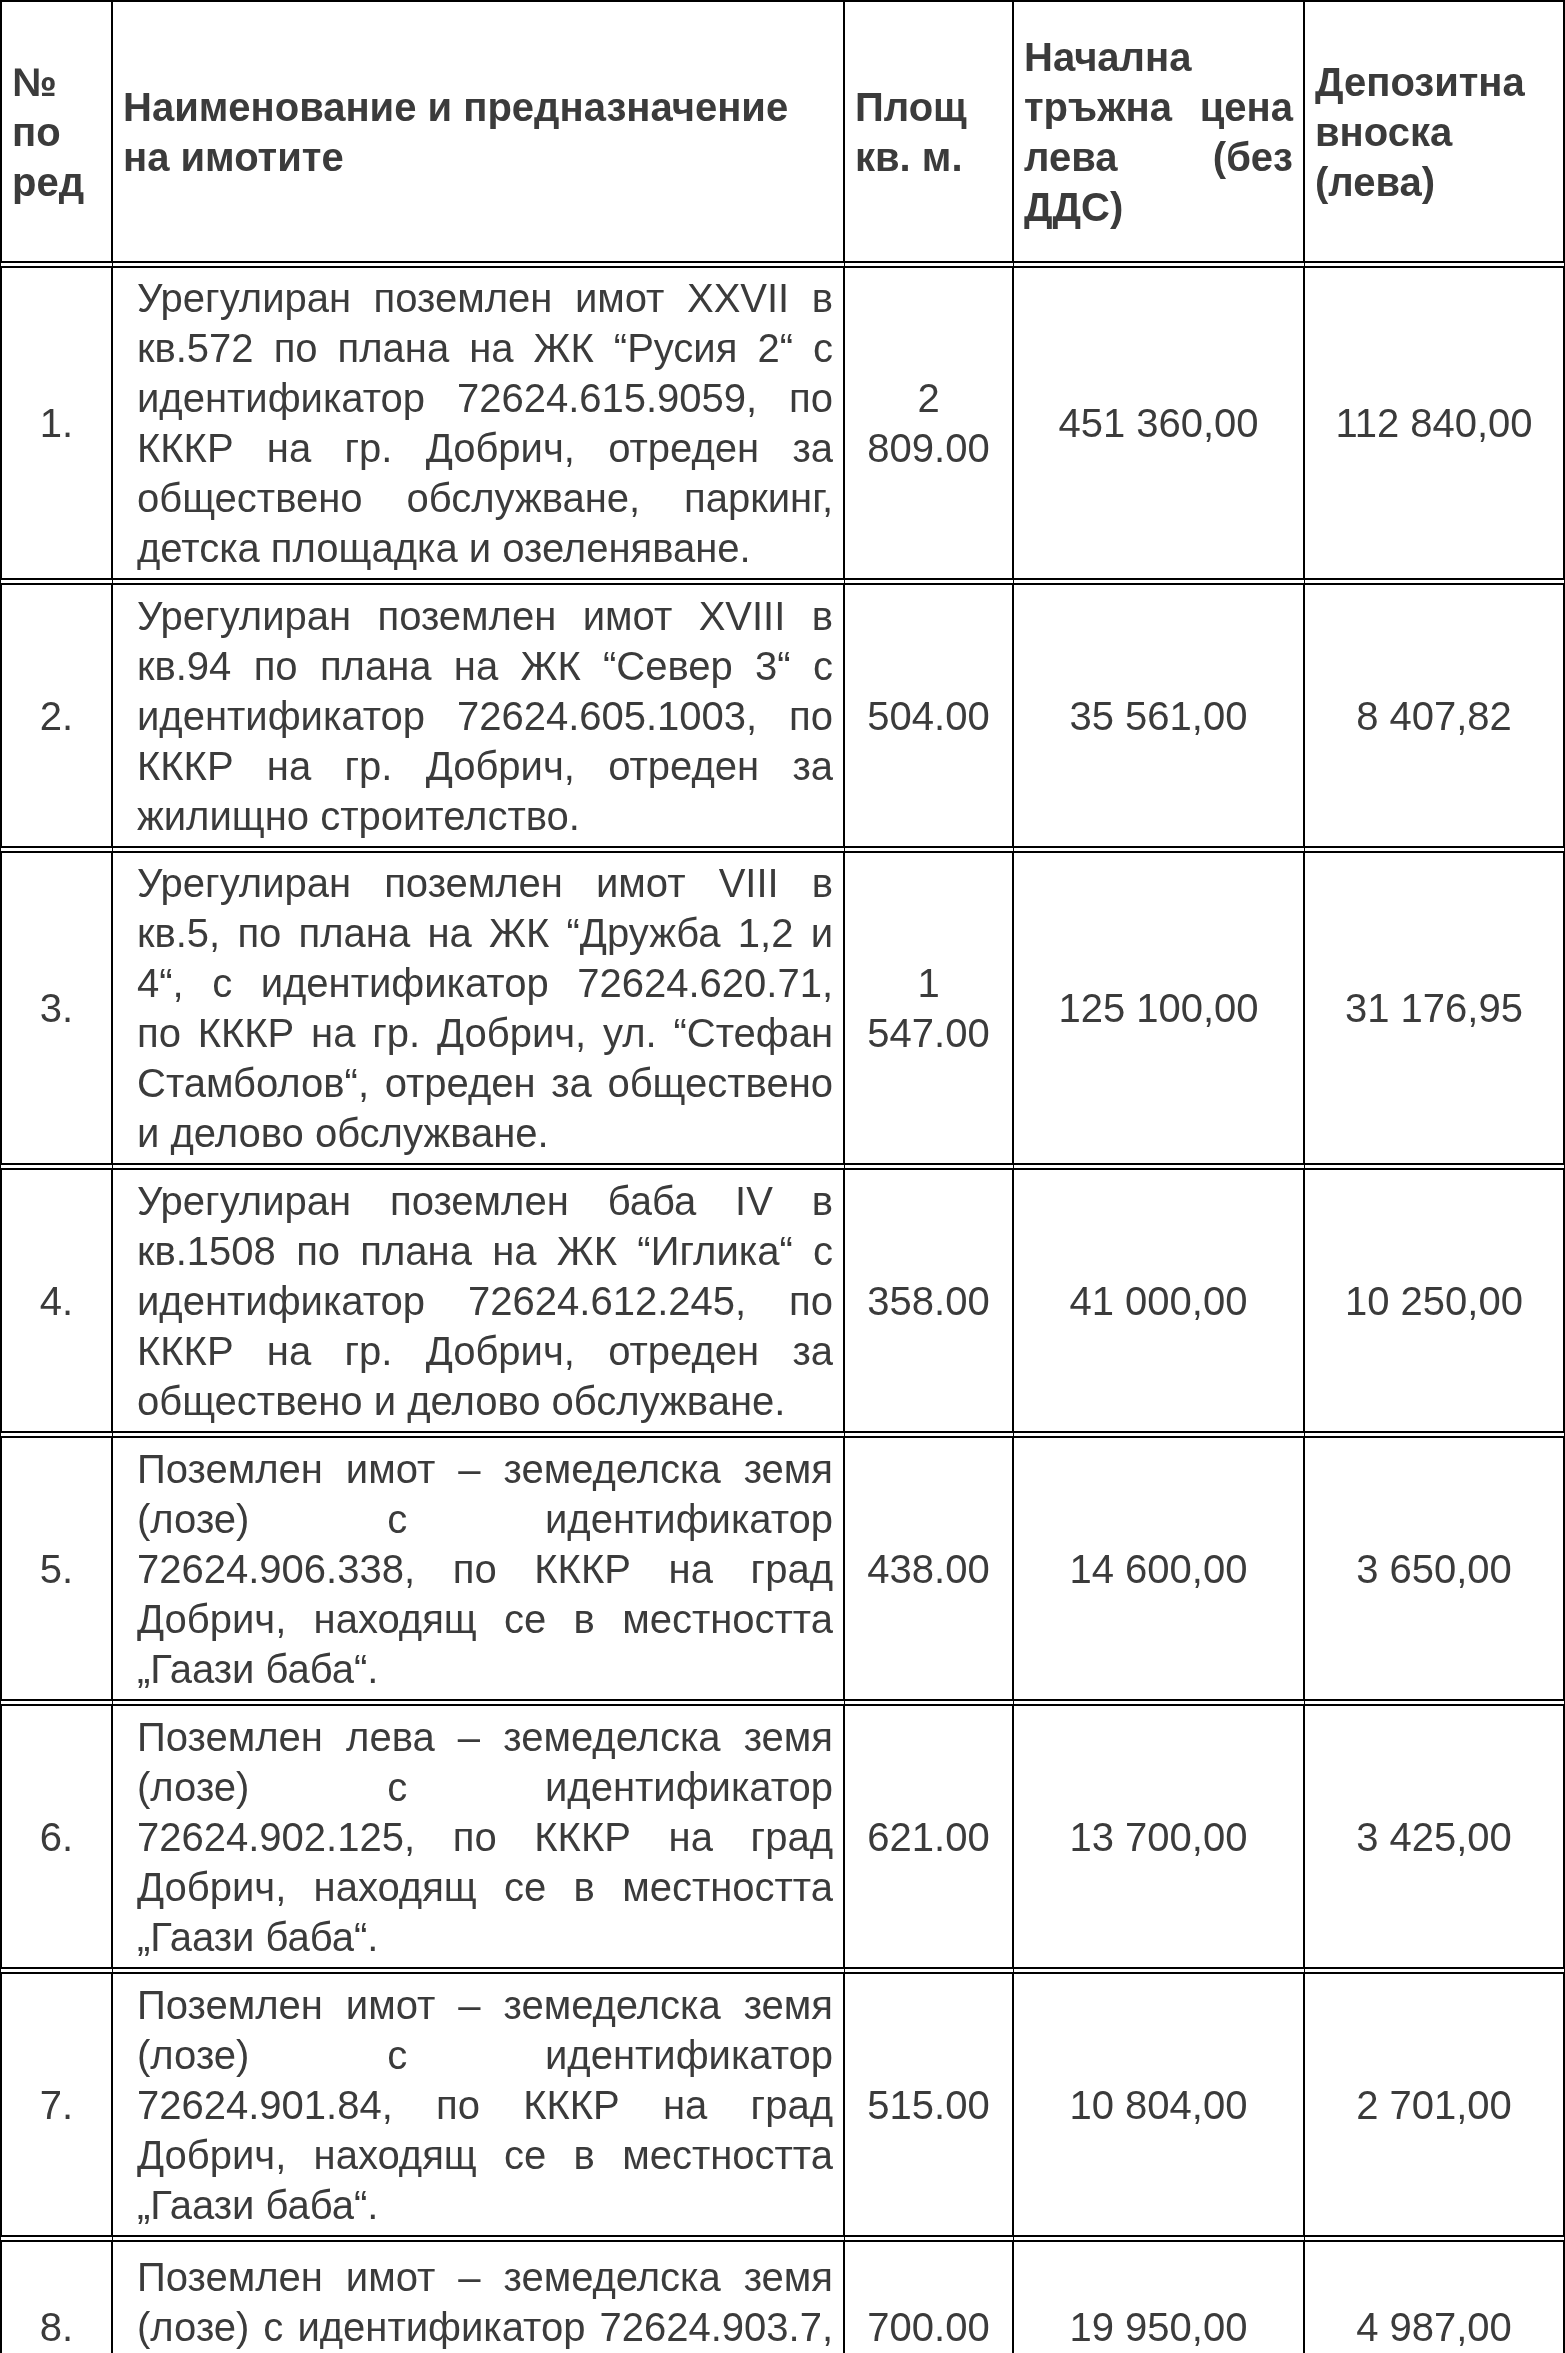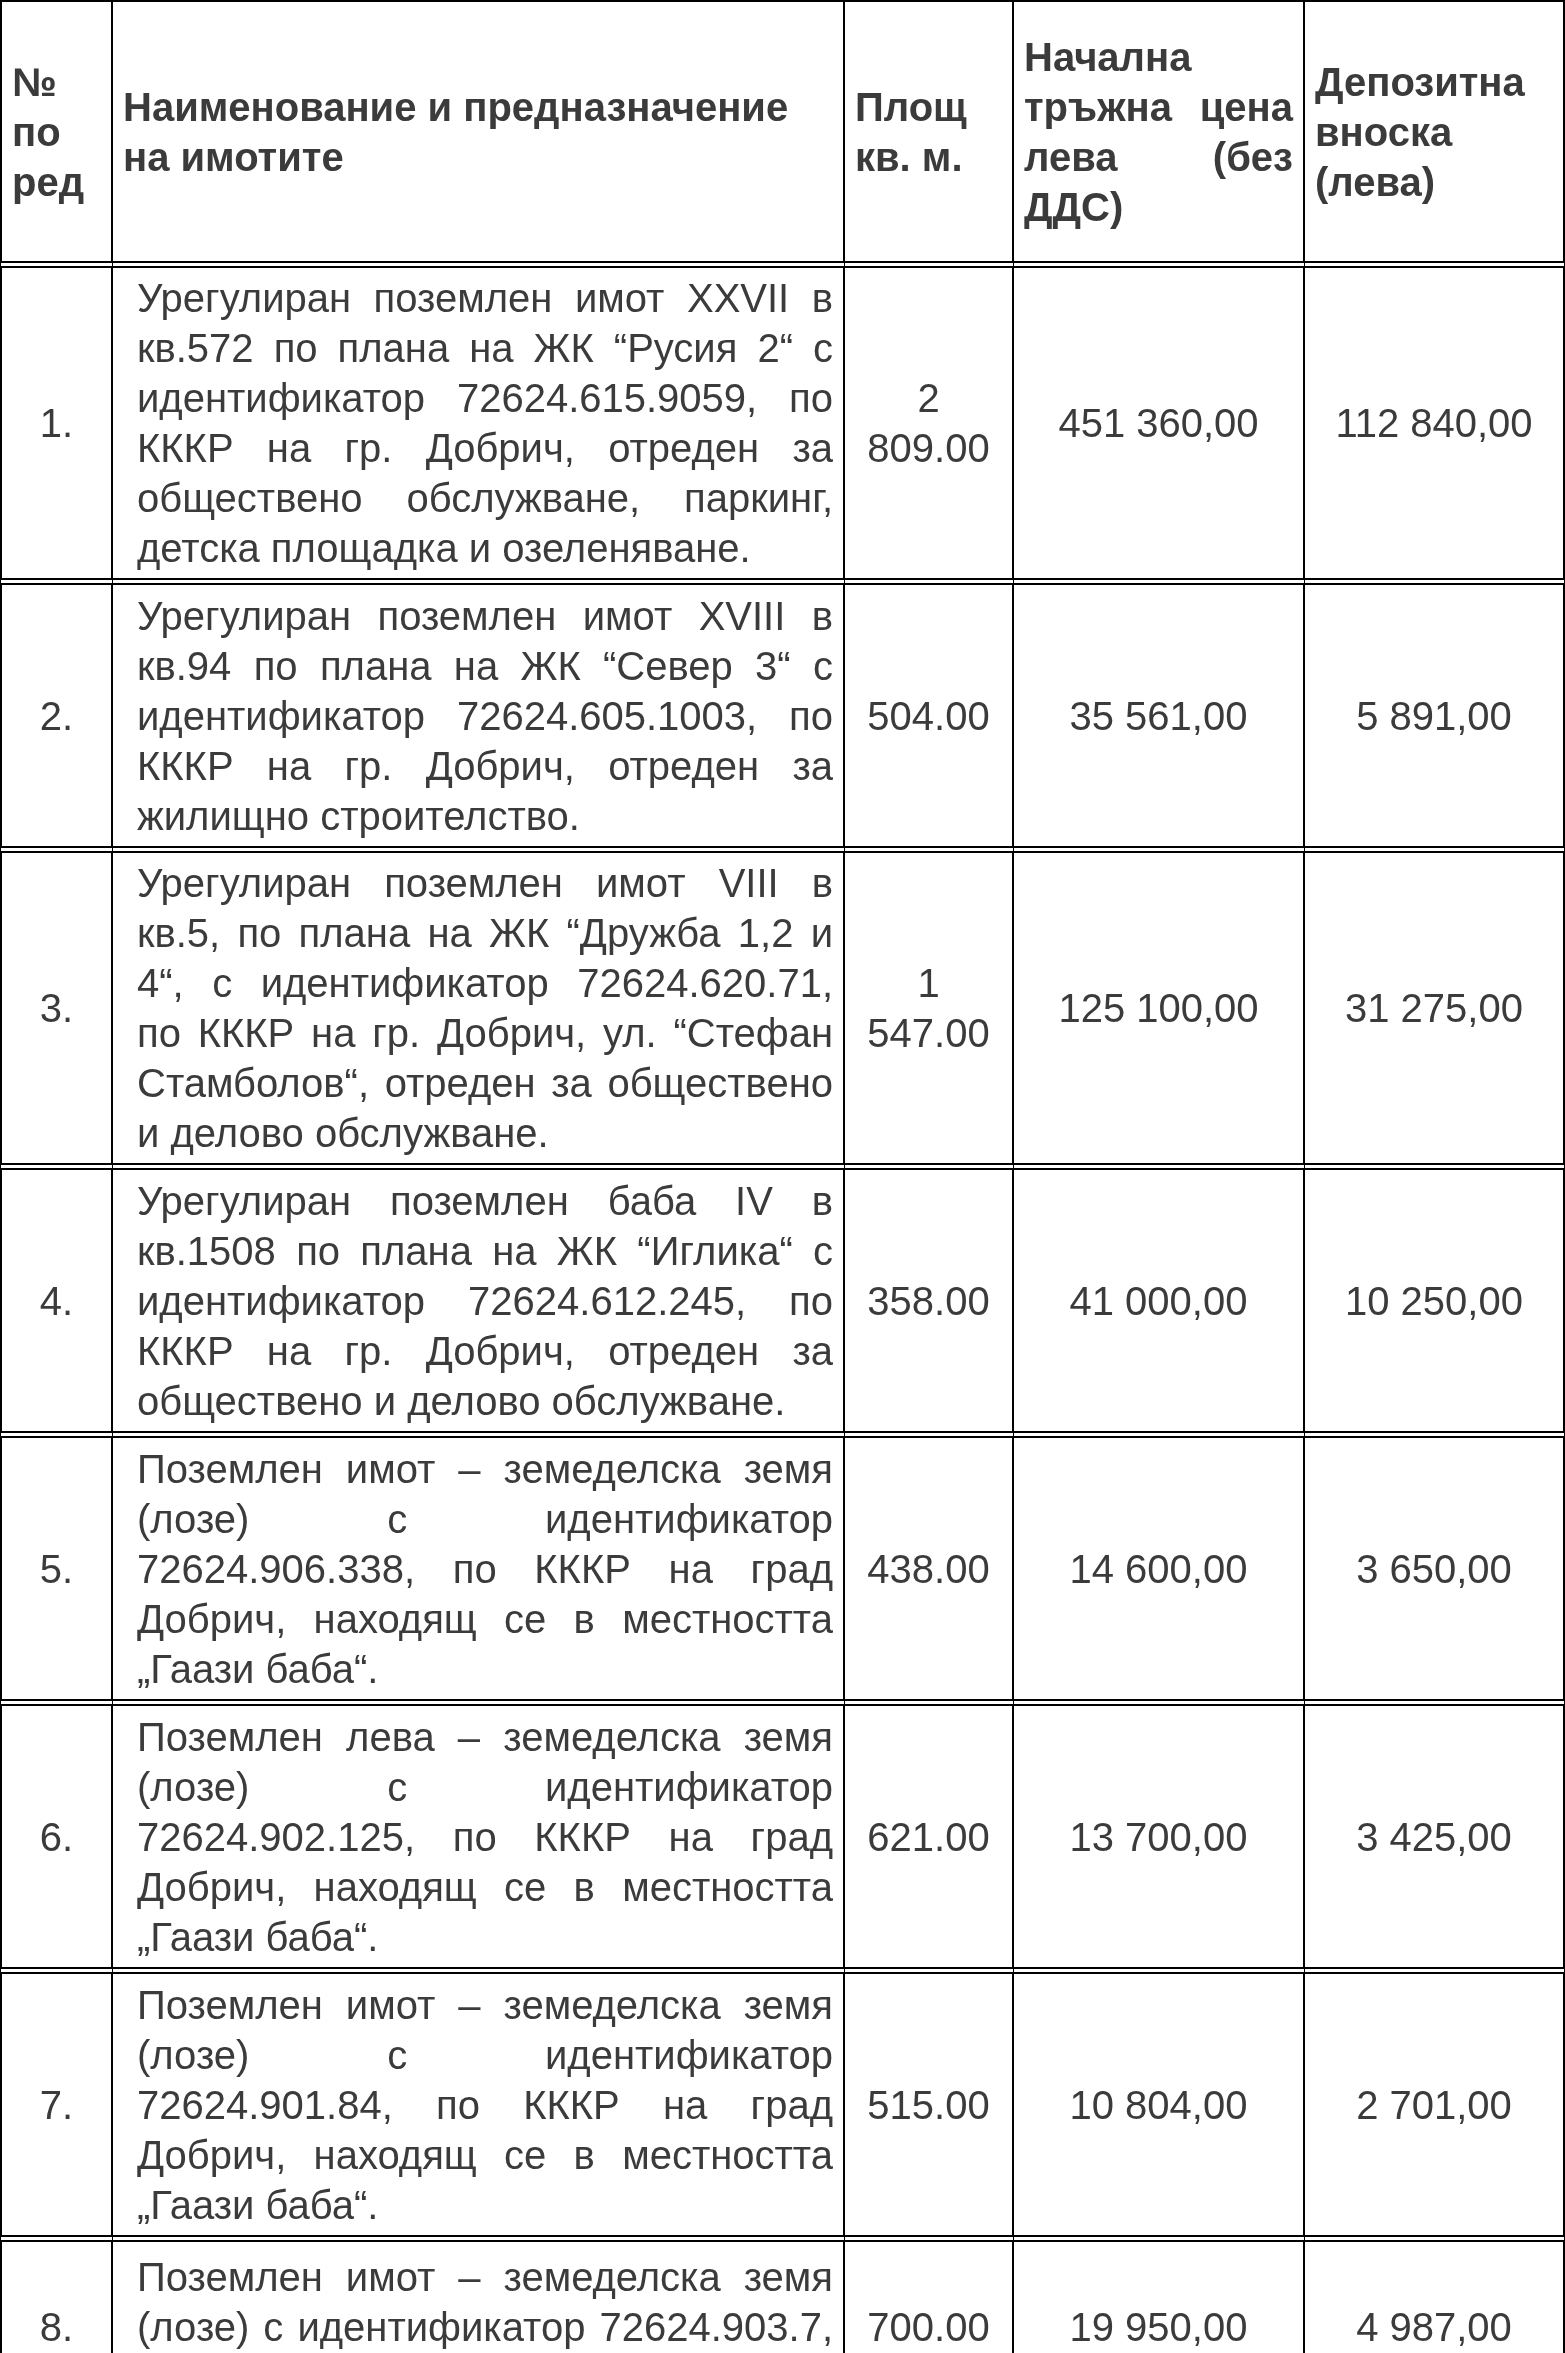--- a/index.html
+++ b/index.html
@@ -73,28 +73,28 @@
       <td class="desc">Урегулиран поземлен имот XXVII в кв.572 по плана на ЖК “Русия 2“ с идентификатор 72624.615.9059, по КККР на гр. Добрич, отреден за обществено обслужване, паркинг, детска площадка и озеленяване.</td>
       <td class="center">2 809.00</td>
       <td class="center">451 360,00</td>
       <td class="center">112 840,00</td>
     </tr>
     <tr>
       <td class="center">2.</td>
       <td class="desc">Урегулиран поземлен имот XVIII в кв.94 по плана на ЖК “Север 3“ с идентификатор 72624.605.1003, по КККР на гр. Добрич, отреден за жилищно строителство.</td>
       <td class="center">504.00</td>
       <td class="center">35 561,00</td>
-      <td class="center">5 891,00</td>
+      <td class="center">8 407,82</td>
     </tr>
     <tr>
       <td class="center">3.</td>
       <td class="desc">Урегулиран поземлен имот VIII в кв.5, по плана на ЖК “Дружба 1,2 и 4“, с идентификатор 72624.620.71, по КККР на гр. Добрич, ул. “Стефан Стамболов“, отреден за обществено и делово обслужване.</td>
       <td class="center">1 547.00</td>
       <td class="center">125 100,00</td>
-      <td class="center">31 275,00</td>
+      <td class="center">31 176,95</td>
     </tr>
     <tr>
       <td class="center">4.</td>
       <td class="desc">Урегулиран поземлен баба IV в кв.1508 по плана на ЖК “Иглика“ с идентификатор 72624.612.245, по КККР на гр. Добрич, отреден за обществено и делово обслужване.</td>
       <td class="center">358.00</td>
       <td class="center">41 000,00</td>
       <td class="center">10 250,00</td>
     </tr>
     <tr>
       <td class="center">5.</td>

